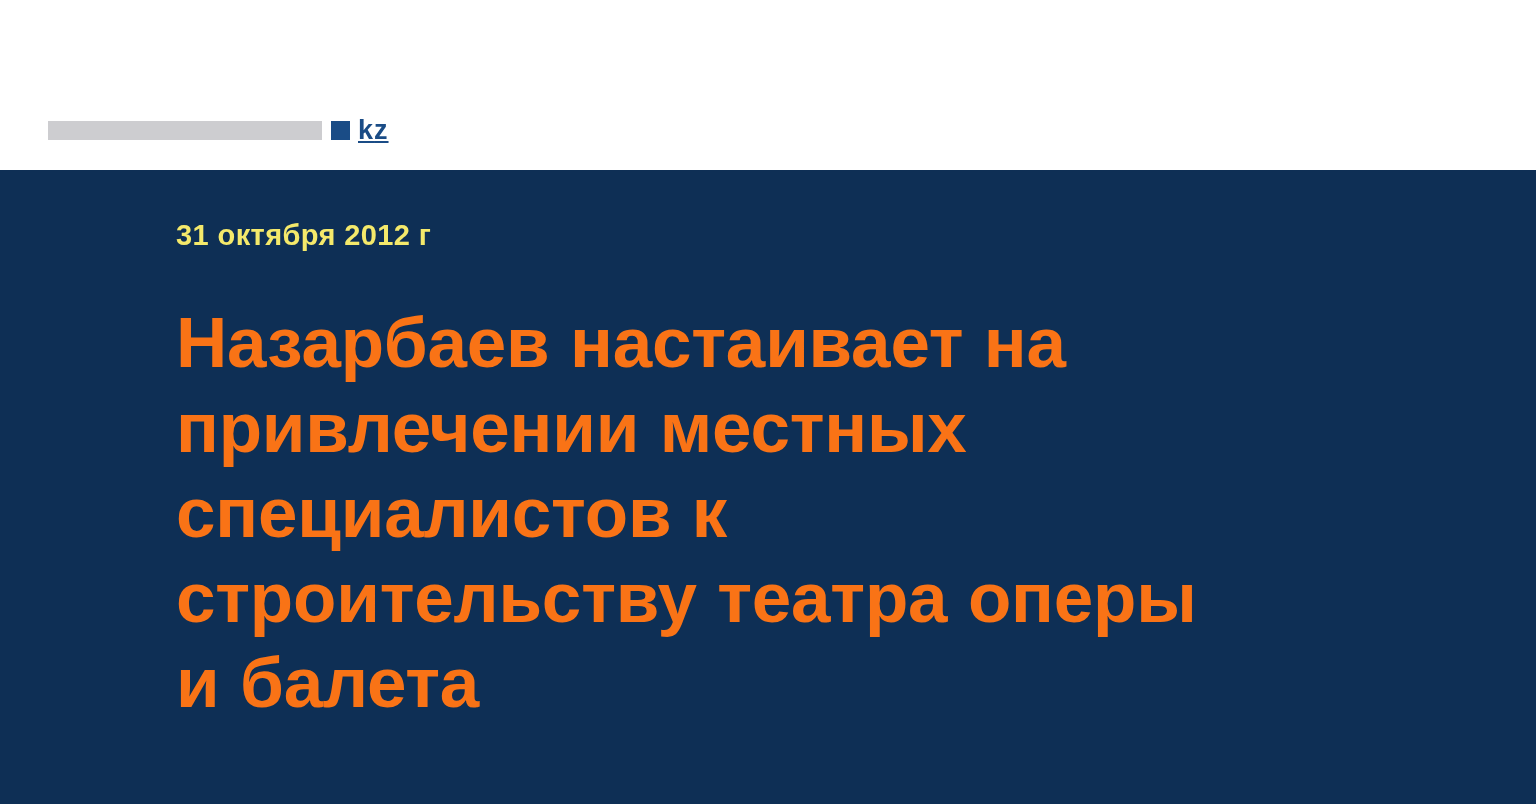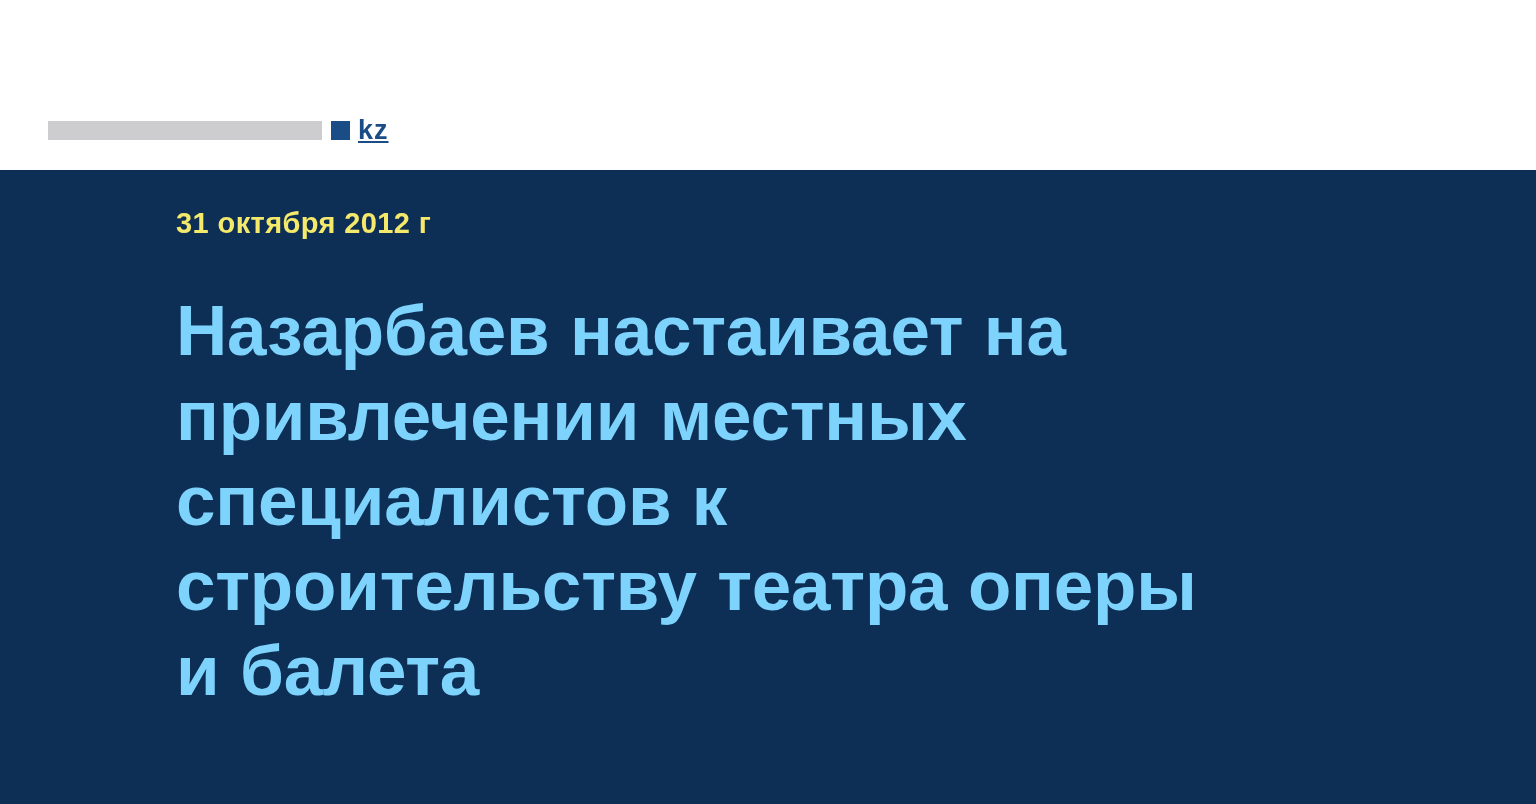--- a/index.html
+++ b/index.html
@@ -98,36 +98,36 @@
     box-sizing: border-box;
   }
   .hero-inner {
     position: absolute;
     left: 176px;
     top: 0;
     width: 1060px;
   }
   .hero-date {
     margin: 0;
-    padding: 36px 0 0 0;
+    padding: 48px 0 0 0;
     font-size: 29px;
     line-height: 34px;
     font-weight: 700;
     letter-spacing: 0.4px;
     color: #f4e96b;
     white-space: nowrap;
   }
   .hero-title {
     margin: 0;
     padding: 48px 0 0 0;
     font-size: 71px;
     line-height: 85px;
     font-weight: 700;
     letter-spacing: -0.2px;
-    color: #7dd3fc;
+    color: #f97316;
     max-width: 1035px;
     word-spacing: 1px;
   }
 </style>
 </head>
 <body>
 
 <div class="page">
 
   <header class="site-header">

